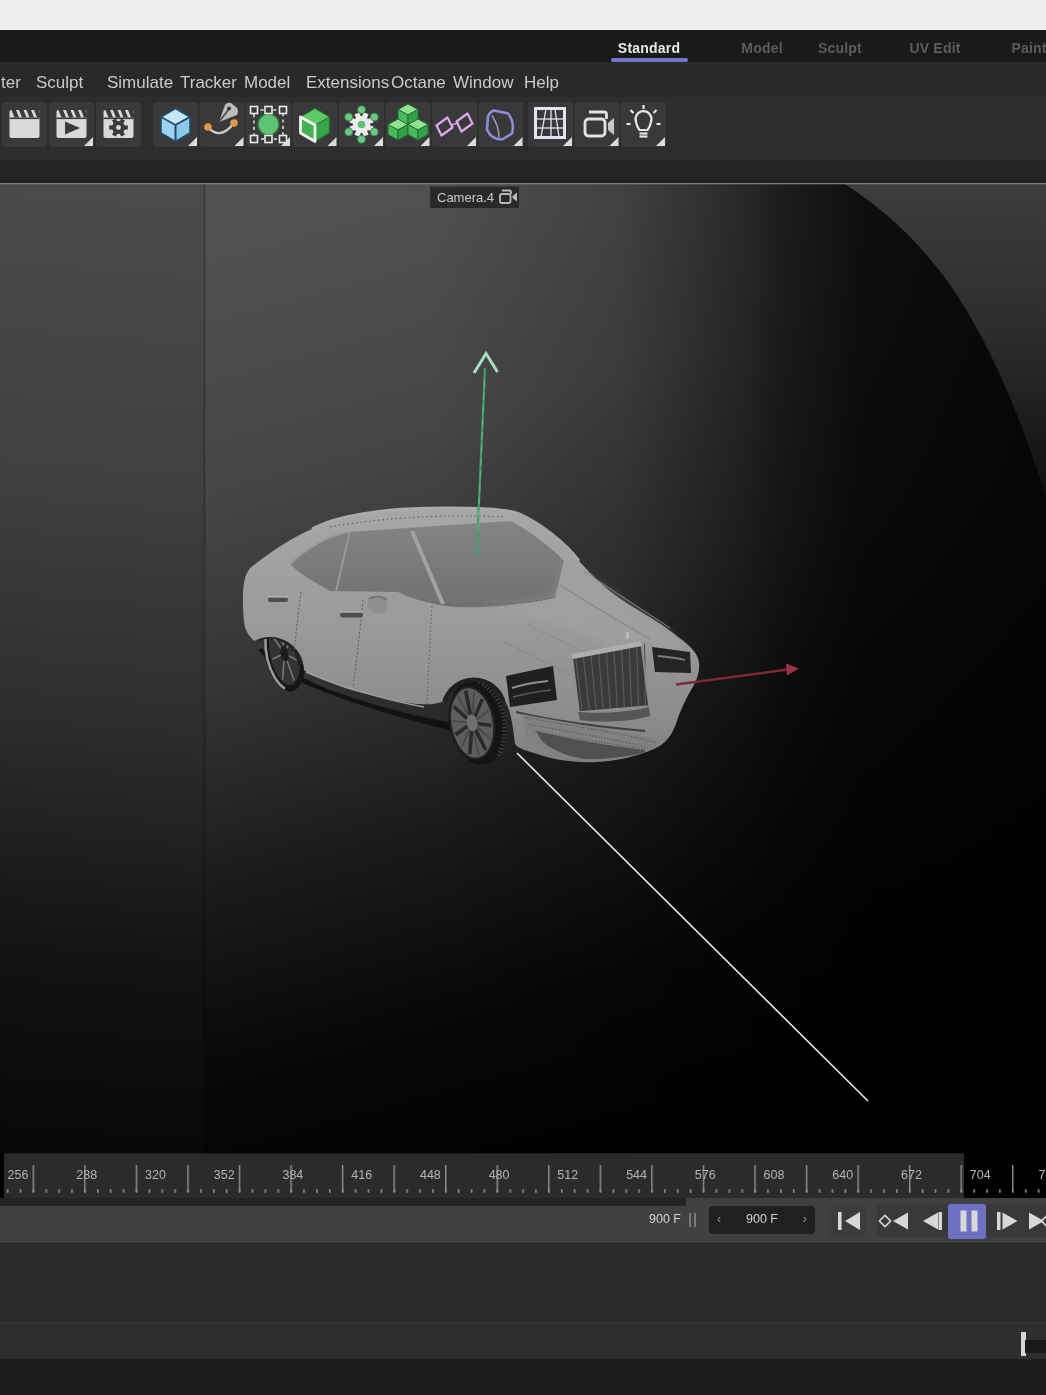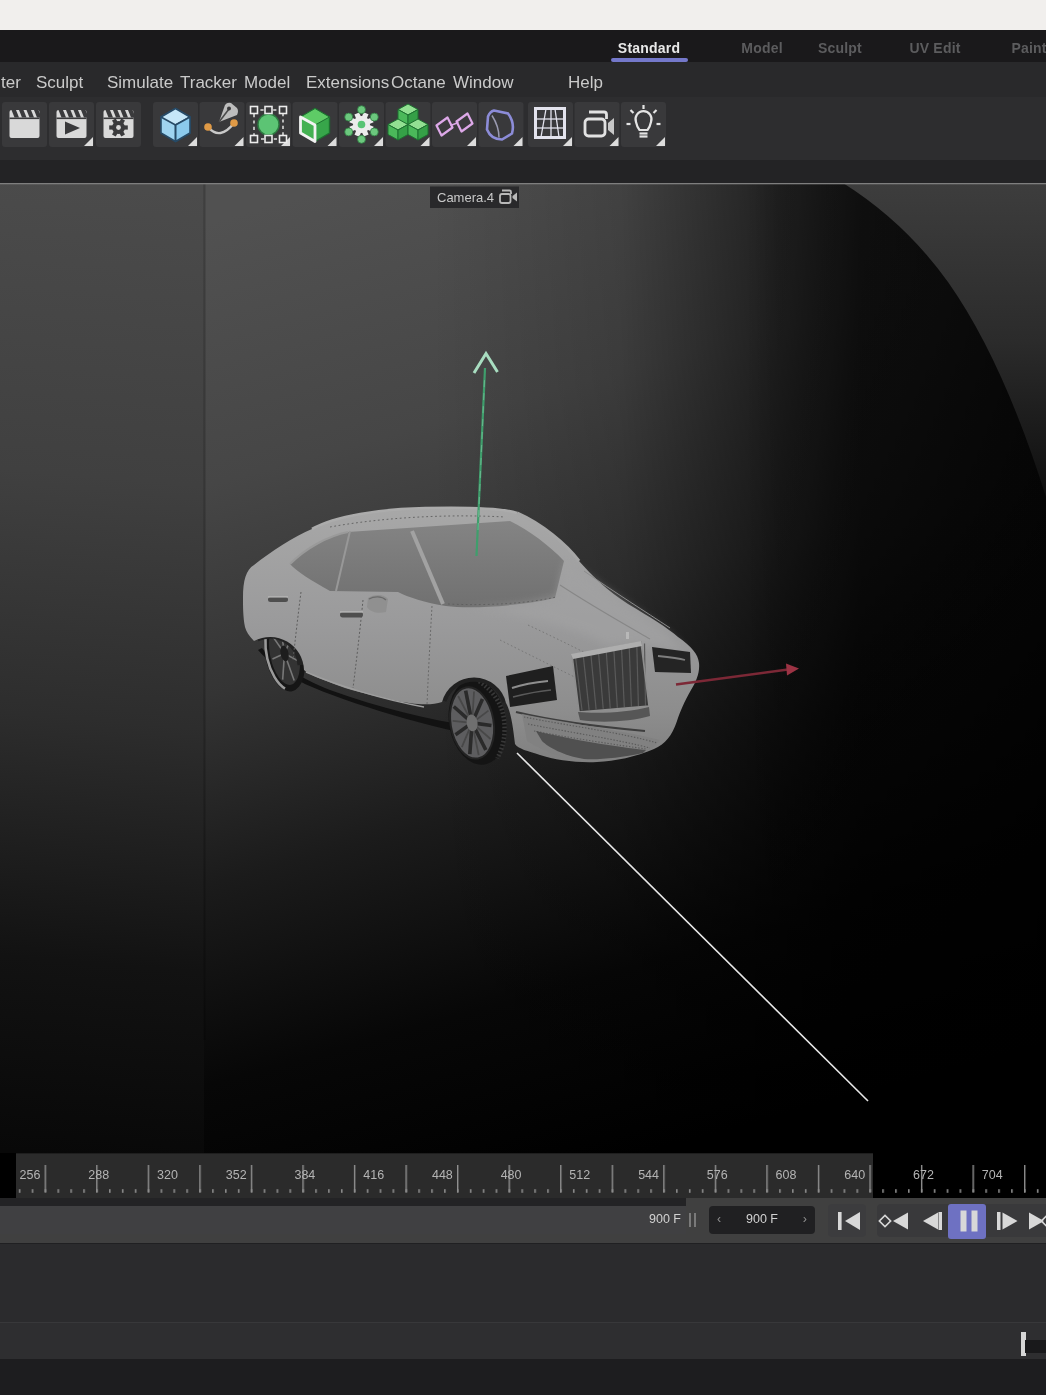--- a/index.html
+++ b/index.html
@@ -8,21 +8,21 @@
   #whitebar{left:0;top:0;width:1046px;height:29.5px;background:#f1efed;}
   #tabbar{left:0;top:29.5px;width:1046px;height:32px;background:#1a191b;}
   .tab{position:absolute;top:10px;font-size:14px;color:#5c5c5e;transform:translateX(-50%);letter-spacing:0.2px;font-weight:bold;}
   .tab.active{color:#e9e9e9;}
   #tabunderline{position:absolute;left:611px;top:28.5px;width:77px;height:3.5px;background:#7478ca;border-radius:2px;}
   #menubar{left:0;top:61.5px;width:1046px;height:35.5px;background:#29292b;}
   .mi{position:absolute;top:11px;font-size:17px;color:#cacaca;}
   #toolbar{left:0;top:97px;width:1046px;height:63px;background:#2d2d2f;}
   #gapstrip{left:0;top:160px;width:1046px;height:23px;background:#232325;}
   #viewport{left:0;top:183px;width:1046px;height:1126px;}
-  #ruler{left:16px;top:1153px;width:857px;height:45px;background:#2b2b2b;border-top:1px solid #1e1e1e;box-sizing:border-box;}
+  #ruler{left:4px;top:1153px;width:960px;height:45px;background:#2b2b2b;border-top:1px solid #1e1e1e;box-sizing:border-box;}
   #transport{left:0;top:1198px;width:1046px;height:45px;background:#404040;}
   #panel1{left:0;top:1243px;width:1046px;height:79px;background:#2b2b2d;border-top:1px solid #202022;box-sizing:border-box;}
   #row2{left:0;top:1322px;width:1046px;height:37px;background:#2e2e30;border-top:1px solid #38383a;box-sizing:border-box;}
   #bottomstrip{left:0;top:1359px;width:1046px;height:36px;background:#1d1d1f;}
   #slider900{position:absolute;left:0;top:8px;width:686px;height:28px;background:#404042;}
   #slider900 span{position:absolute;right:5px;top:6px;font-size:12.5px;color:#d2d2d2;}
   .grip{position:absolute;top:15px;width:2px;height:14px;background:#7a7a7a;}
   #spinner{position:absolute;left:709px;top:8px;width:106px;height:28px;background:#202022;border-radius:4px;color:#d2d2d2;font-size:12.5px;}
   #spinner .lt{position:absolute;left:8px;top:6px;color:#909090;}
   #spinner .gt{position:absolute;right:8px;top:6px;color:#909090;}
@@ -41,21 +41,21 @@
 </div>
 <div class="abs" id="menubar">
   <span class="mi" style="left:1px;">ter</span>
   <span class="mi" style="left:36px;">Sculpt</span>
   <span class="mi" style="left:107px;">Simulate</span>
   <span class="mi" style="left:180px;">Tracker</span>
   <span class="mi" style="left:244px;">Model</span>
   <span class="mi" style="left:306px;text-align:right;">Extensions</span>
   <span class="mi" style="left:391px;">Octane</span>
   <span class="mi" style="left:453px;text-align:center;">Window</span>
-  <span class="mi" style="left:524px;margin-left:44px;">Help</span>
+  <span class="mi" style="left:524px;">Help</span>
 </div>
 <div class="abs" id="toolbar">
     <svg class="abs" style="left:0;top:0" width="1046" height="63" xmlns="http://www.w3.org/2000/svg">
 <rect x="2" y="5" width="45" height="45" rx="3" fill="#39393b"></rect>
 <rect x="49" y="5" width="45" height="45" rx="3" fill="#39393b"></rect>
 <rect x="96" y="5" width="45" height="45" rx="3" fill="#39393b"></rect>
 <rect x="153" y="5" width="45" height="45" rx="3" fill="#39393b"></rect>
 <rect x="199.5" y="5" width="45" height="45" rx="3" fill="#39393b"></rect>
 <rect x="246" y="5" width="45" height="45" rx="3" fill="#39393b"></rect>
 <rect x="292.5" y="5" width="45" height="45" rx="3" fill="#39393b"></rect>

